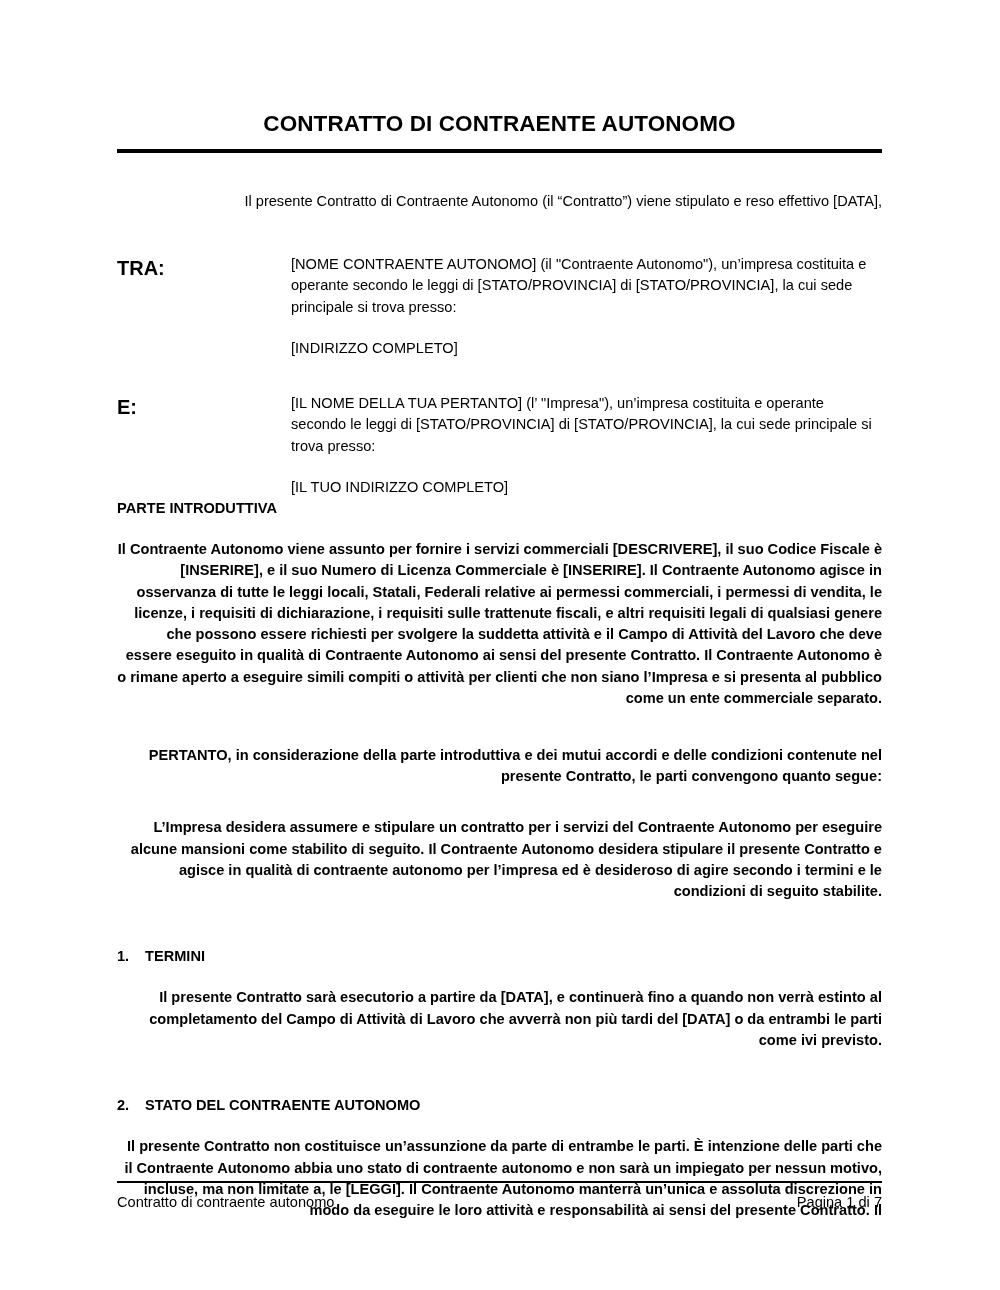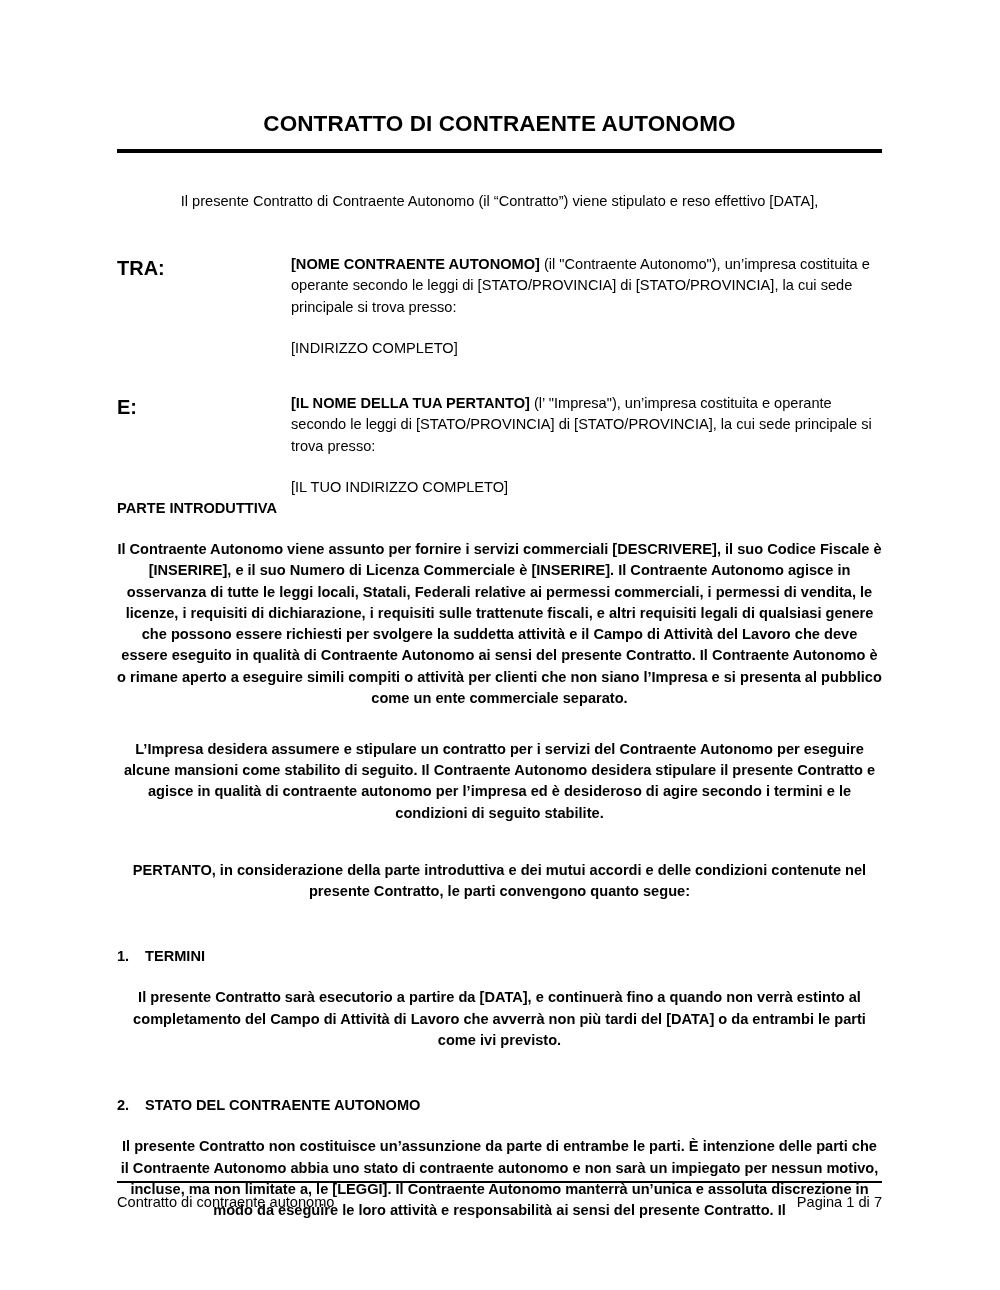--- a/index.html
+++ b/index.html
@@ -41,21 +41,21 @@
     height: 4px;
     background: #000000;
     width: 100%;
   }
 
   
   .para {
     font-size: 14.6px;
     line-height: 1.455;
     margin: 0;
-    text-align: center;
+    text-align: right;
   }
 
   .intro-line {
     margin-top: 38px;
   }
 
   
   .party-row {
     display: flex;
     align-items: flex-start;
@@ -67,21 +67,21 @@
     flex: 0 0 174px;      
     font-size: 20px;
     font-weight: bold;
     line-height: 1.455;
   }
   .party-body {
     flex: 1 1 auto;
     font-size: 14.6px;
     line-height: 1.455;
   }
-  .party-body .strong { font-weight: bold; }
+  .party-body .strong { font-weight: normal; }
   .party-address {
     margin-top: 20px;
   }
 
   
   .section-title {
     font-size: 14.6px;
     font-weight: bold;
     line-height: 1.455;
     margin: 0;
@@ -155,23 +155,23 @@
         <span class="strong">[IL NOME DELLA TUA PERTANTO]</span><span> (l’ "Impresa"), un’impresa costituita e operante secondo le leggi di [STATO/PROVINCIA] di [STATO/PROVINCIA], la cui sede principale si trova presso:</span>
       </div>
       <div class="party-address">[IL TUO INDIRIZZO COMPLETO]</div>
     </div>
   </div>
 
   <div class="section-title parte">PARTE INTRODUTTIVA</div>
 
   <p class="para body-para">Il Contraente Autonomo viene assunto per fornire i servizi commerciali [DESCRIVERE], il suo Codice Fiscale è [INSERIRE], e il suo Numero di Licenza Commerciale è [INSERIRE]. Il Contraente Autonomo agisce in osservanza di tutte le leggi locali, Statali, Federali relative ai permessi commerciali, i permessi di vendita, le licenze, i requisiti di dichiarazione, i requisiti sulle trattenute fiscali, e altri requisiti legali di qualsiasi genere che possono essere richiesti per svolgere la suddetta attività e il Campo di Attività del Lavoro che deve essere eseguito in qualità di Contraente Autonomo ai sensi del presente Contratto. Il Contraente Autonomo è o rimane aperto a eseguire simili compiti o attività per clienti che non siano l’Impresa e si presenta al pubblico come un ente commerciale separato.</p>
 
+  <p class="para body-para" style="margin-top:36px">PERTANTO, in considerazione della parte introduttiva e dei mutui accordi e delle condizioni contenute nel presente Contratto, le parti convengono quanto segue:</p>
+
   <p class="para body-para gap">L’Impresa desidera assumere e stipulare un contratto per i servizi del Contraente Autonomo per eseguire alcune mansioni come stabilito di seguito. Il Contraente Autonomo desidera stipulare il presente Contratto e agisce in qualità di contraente autonomo per l’impresa ed è desideroso di agire secondo i termini e le condizioni di seguito stabilite.</p>
-
-  <p class="para body-para" style="margin-top:36px">PERTANTO, in considerazione della parte introduttiva e dei mutui accordi e delle condizioni contenute nel presente Contratto, le parti convengono quanto segue:</p>
 
   <div class="numbered-heading">
     <span class="num">1.</span>
     <span class="label">TERMINI</span>
   </div>
 
   <p class="para body-para">Il presente Contratto sarà esecutorio a partire da [DATA], e continuerà fino a quando non verrà estinto al completamento del Campo di Attività di Lavoro che avverrà non più tardi del [DATA] o da entrambi le parti come ivi previsto.</p>
 
   <div class="numbered-heading">
     <span class="num">2.</span>

